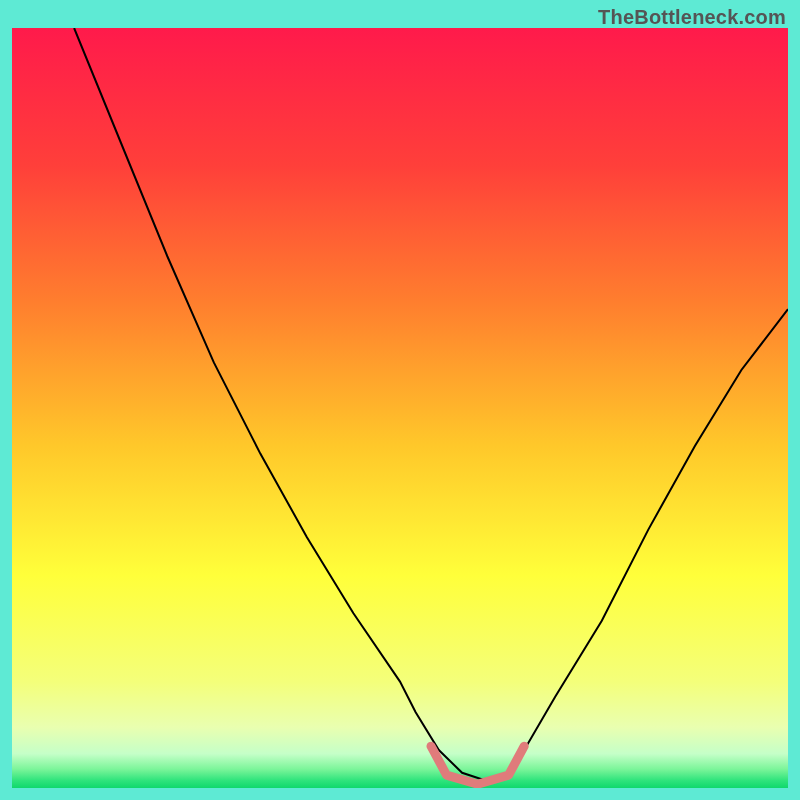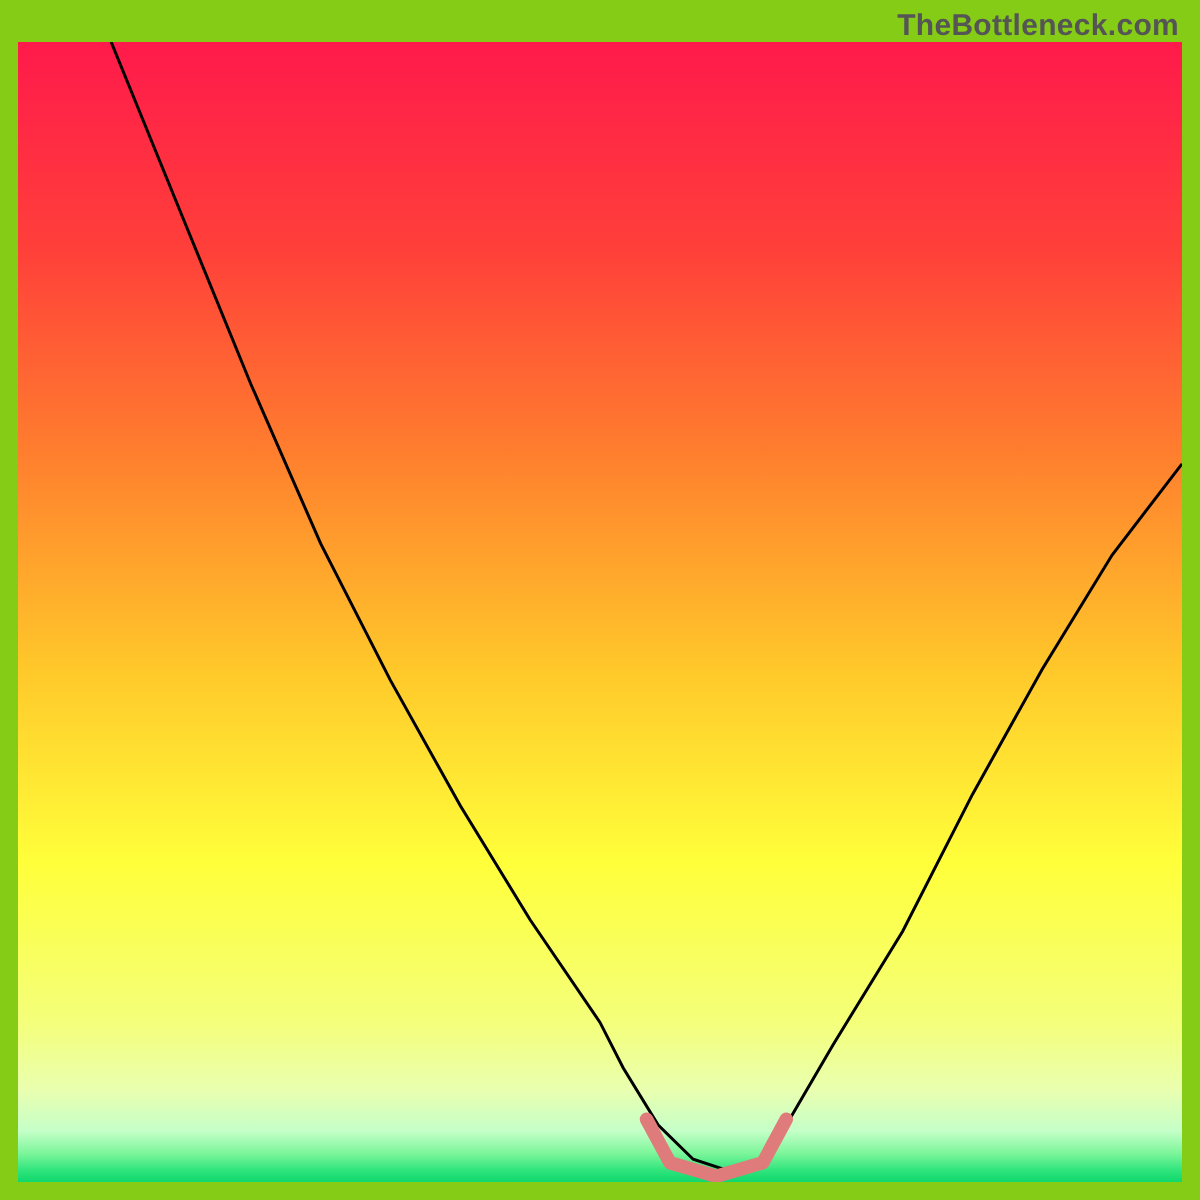--- a/index.html
+++ b/index.html
@@ -8,21 +8,21 @@
     width: 800px;
     height: 800px;
     background: #000;
     font-family: Arial, Helvetica, sans-serif;
     overflow: hidden;
   }
   .stage {
     position: relative;
     width: 800px;
     height: 800px;
-    background: #84cc16;
+    background: #5eead4;
   }
   .watermark {
     position: absolute;
     top: 6px;
     right: 14px;
     color: #555;
     font-size: 20px;
     font-weight: 600;
     letter-spacing: 0.2px;
     z-index: 50;

